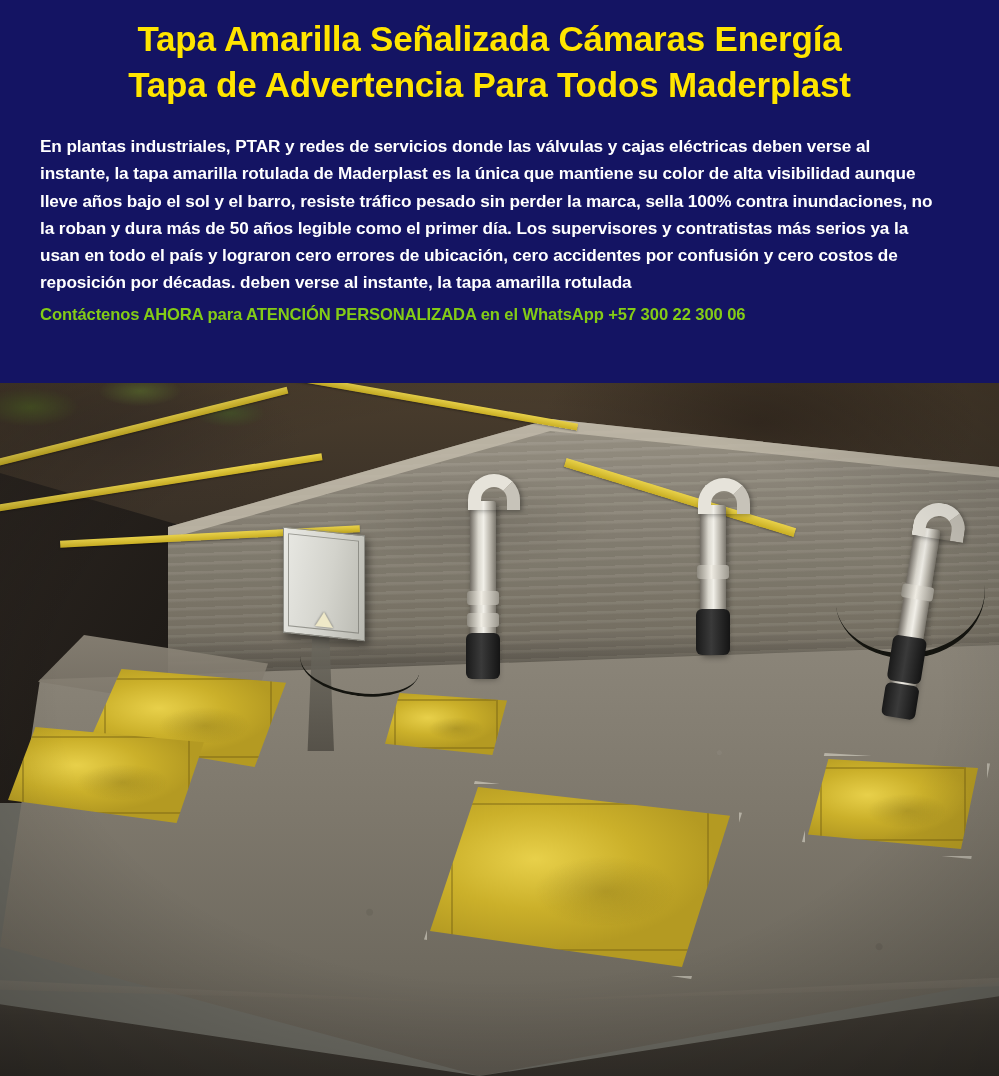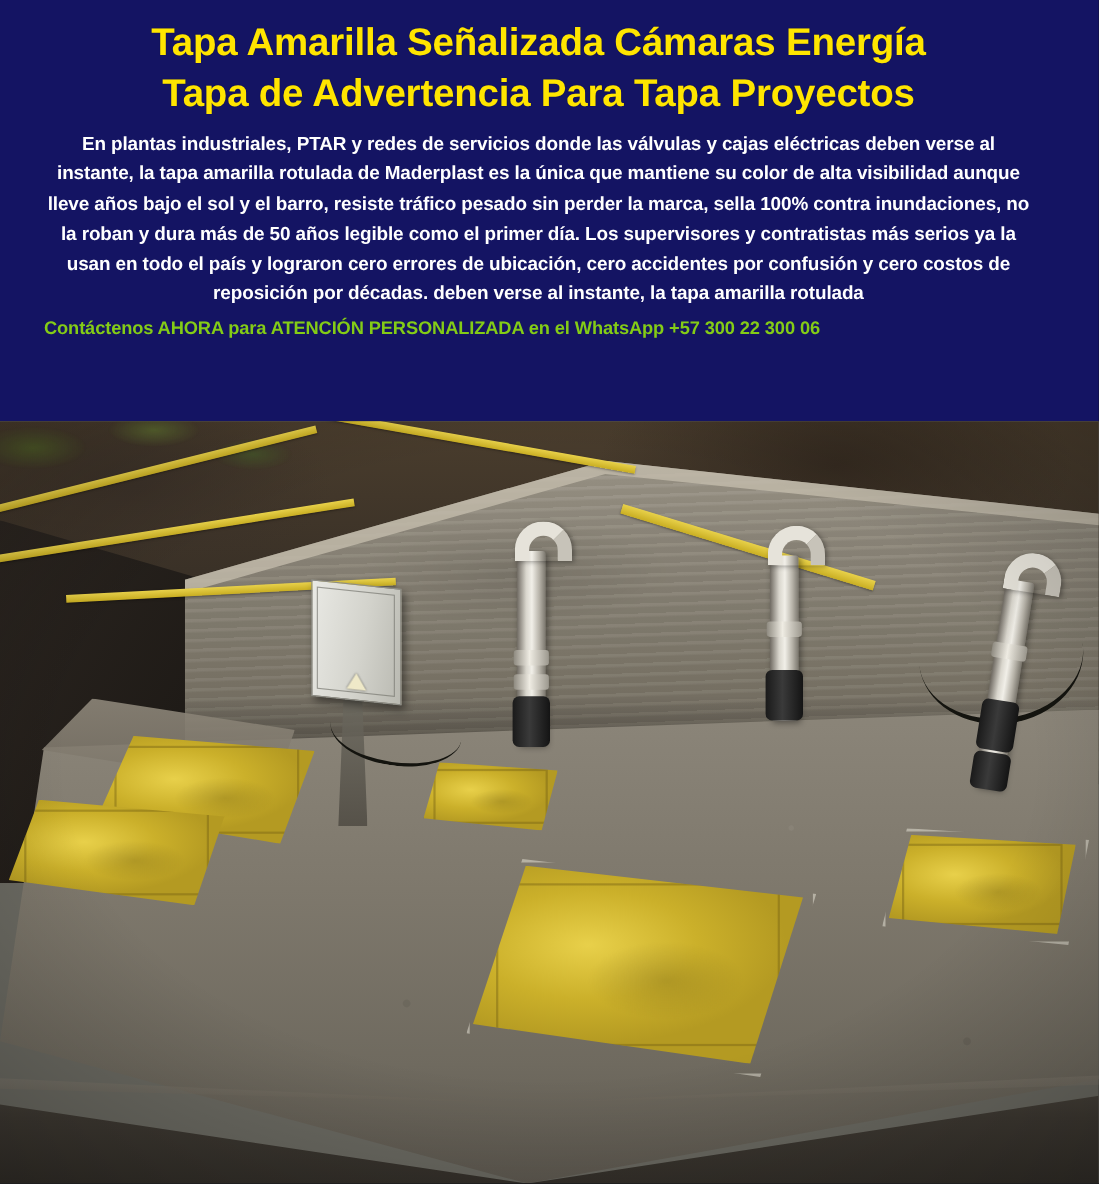--- a/index.html
+++ b/index.html
@@ -36,26 +36,26 @@
     font-size: 35px;
     line-height: 1.30;
     text-align: center;
     letter-spacing: -0.2px;
     text-shadow: 0 0 1px rgba(0,0,0,0.4);
   }
   .banner-title .line2 {
     display: block;
   }
   .banner-body {
-    margin-top: 10px;
+    margin-top: 26px;
     color: #ffffff;
     font-weight: bold;
     font-size: 17.2px;
     line-height: 1.585;
-    text-align: center;
+    text-align: left;
     letter-spacing: -0.1px;
   }
   .banner-cta {
     margin-top: 7px;
     color: #84cc16;
     font-weight: bold;
     font-size: 16.6px;
     letter-spacing: -0.1px;
     line-height: 1.3;
   }
@@ -309,21 +309,21 @@
   }
 </style>
 </head>
 <body>
 
 <div class="canvas">
 
   <div class="banner">
     <div class="banner-title">
       <span>Tapa Amarilla Señalizada Cámaras Energía</span>
-      <span class="line2">Tapa de Advertencia Para Tapa Proyectos</span>
+      <span class="line2">Tapa de Advertencia Para Todos Maderplast</span>
     </div>
     <div class="banner-body">En plantas industriales, PTAR y redes de servicios donde las válvulas y cajas eléctricas deben verse al instante, la tapa amarilla rotulada de Maderplast es la única que mantiene su color de alta visibilidad aunque lleve años bajo el sol y el barro, resiste tráfico pesado sin perder la marca, sella 100% contra inundaciones, no la roban y dura más de 50 años legible como el primer día. Los supervisores y contratistas más serios ya la usan en todo el país y lograron cero errores de ubicación, cero accidentes por confusión y cero costos de reposición por décadas. deben verse al instante, la tapa amarilla rotulada</div>
     <div class="banner-cta">Contáctenos AHORA para ATENCIÓN PERSONALIZADA en el WhatsApp +57 300 22 300 06</div>
   </div>
 
   <div class="photo">
 
     <div class="soil"></div>
     <div class="grass"></div>
     <div class="soil-dark-left"></div>

